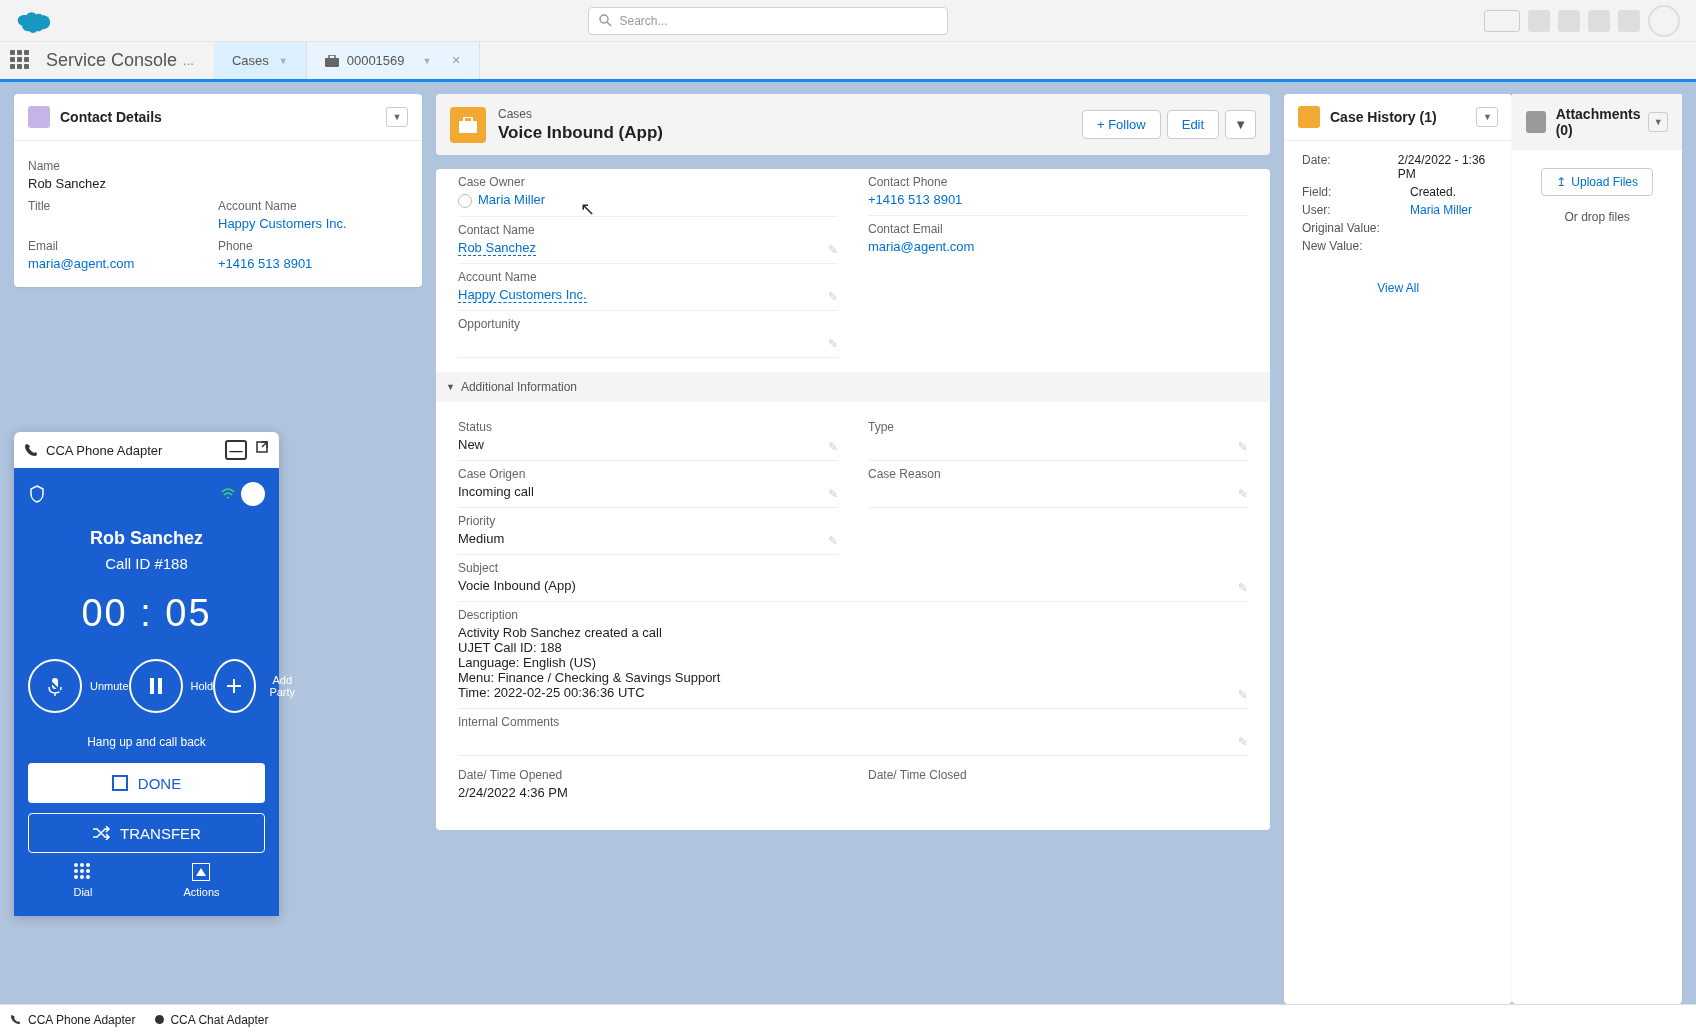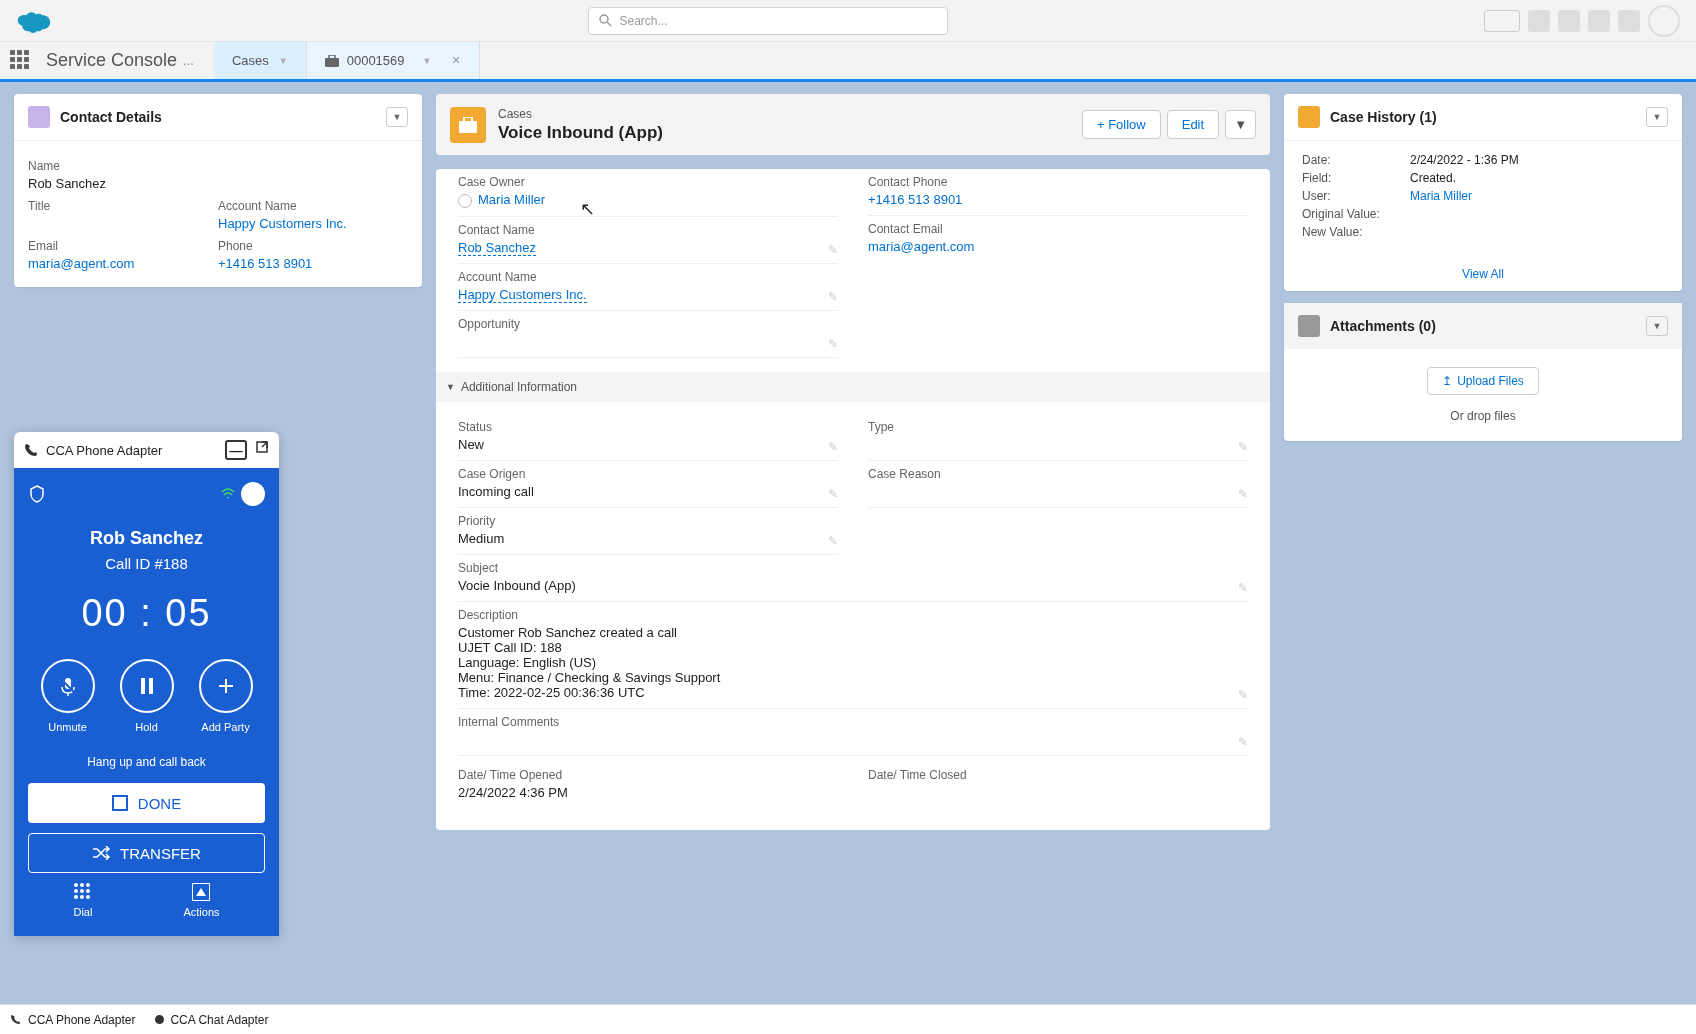--- a/index.html
+++ b/index.html
@@ -20,21 +20,21 @@
 .dots { align-self: center; color: #888; margin-right: 20px; }
 .tab { display: flex; align-items: center; padding: 0 18px; border-right: 1px solid #e0e0e0; color: #555; font-size: 13px; cursor: pointer; }
 .tab.sub { background: #e8f4ff; gap: 8px; }
 .tab .close { margin-left: 12px; color: #999; font-size: 11px; }
 .tab .chev { margin-left: 10px; color: #aaa; font-size: 9px; }
 .tab.parent { background: #dcefff; }
 
 .main { display: flex; padding: 12px 14px 0 14px; gap: 14px; background: #b0c4de; height: calc(100% - 42px - 40px - 30px); }
 .left-col { width: 408px; }
 .center-col { flex: 1; }
-.right-col { width: 398px; display: flex; flex-direction: column; gap: 12px; }
+.right-col { width: 398px; display: flex; gap: 0; }
 
 .card { background: #fff; border-radius: 4px; box-shadow: 0 1px 2px rgba(0,0,0,0.08); }
 .card-hdr { display: flex; align-items: center; padding: 12px 14px; border-bottom: 1px solid #eee; }
 .card-hdr.noborder { border-bottom: none; }
 .card-hdr .sq { width: 22px; height: 22px; border-radius: 3px; margin-right: 10px; }
 .card-hdr h3 { font-size: 14px; font-weight: 600; }
 .card-hdr .menu { margin-left: auto; border: 1px solid #ccc; border-radius: 3px; width: 22px; height: 20px; display: flex; align-items: center; justify-content: center; color: #666; font-size: 9px; cursor: pointer; }
 
 .contact-body { padding: 10px 14px 16px; }
 .cb-label { color: #666; font-size: 12px; margin-top: 8px; }
@@ -78,21 +78,21 @@
 .pa-hdr { display: flex; align-items: center; padding: 8px 10px; font-size: 13px; gap: 8px; }
 .pa-hdr .right { margin-left: auto; display: flex; gap: 8px; }
 .pa-hdr .minbox { border: 2px solid #333; width: 22px; height: 20px; border-radius: 3px; display: flex; align-items: flex-end; justify-content: center; font-weight: bold; cursor: pointer; }
 .pa-body { background: #1a5fd1; color: #fff; padding: 14px 14px 18px; text-align: center; }
 .pa-top { display: flex; justify-content: space-between; align-items: center; }
 .pa-top .dot { width: 24px; height: 24px; background: #fff; border-radius: 50%; }
 .pa-name { font-size: 18px; font-weight: 600; margin-top: 22px; }
 .pa-call { font-size: 15px; margin-top: 6px; }
 .pa-timer { font-size: 38px; font-weight: 300; margin: 20px 0 24px; letter-spacing: 2px; }
 .pa-btns { display: flex; justify-content: space-around; }
-.pa-cbtn { display: flex; flex-direction: column; align-items: center; gap: 8px; cursor: pointer; }
+.pa-cbtn { display: flex; flex-direction: row; align-items: center; gap: 8px; cursor: pointer; }
 .pa-circ { width: 54px; height: 54px; border: 2px solid #fff; border-radius: 50%; display: flex; align-items: center; justify-content: center; font-size: 22px; }
 .pa-cbtn span { font-size: 11px; }
 .pa-hang { font-size: 12px; margin: 22px 0 14px; text-align: center; }
 .pa-big { width: 100%; height: 40px; border-radius: 4px; display: flex; align-items: center; justify-content: center; gap: 10px; font-size: 15px; font-weight: 500; margin-bottom: 10px; cursor: pointer; }
 .pa-big.done { background: #fff; color: #1a5fd1; }
 .pa-big.transfer { border: 1px solid #fff; }
 .pa-bot { display: flex; justify-content: space-around; margin-top: 10px; text-align: center; }
 .pa-bcell { display: flex; flex-direction: column; align-items: center; gap: 5px; cursor: pointer; font-size: 11px; }
 .dialpad-icon { width: 18px; height: 18px; display: grid; grid-template-columns: repeat(3,4px); grid-template-rows: repeat(3,4px); gap: 2px; }
 .dialpad-icon i { background: #fff; border-radius: 50%; }
@@ -284,21 +284,21 @@
       </div>
 
       <div class="field">
           <div class="lbl">Subject</div>
           <div class="val">Vocie Inbound (App)</div>
           <span class="pencil">✎</span>
         </div>
       <div class="field">
           <div class="lbl">Description</div>
         <div class="val">
-          <div>Customer Rob Sanchez created a call</div>
+          <div>Activity Rob Sanchez created a call</div>
             <div>UJET Call ID: 188</div>
             <div>Language: English (US)</div>
             <div>Menu: Finance / Checking &amp; Savings Support</div>
             <div>Time: 2022-02-25 00:36:36 UTC</div>
         </div>
           <span class="pencil">✎</span>
         </div>
       <div class="field">
           <div class="lbl">Internal Comments</div>
           <div class="val">&nbsp;</div>

